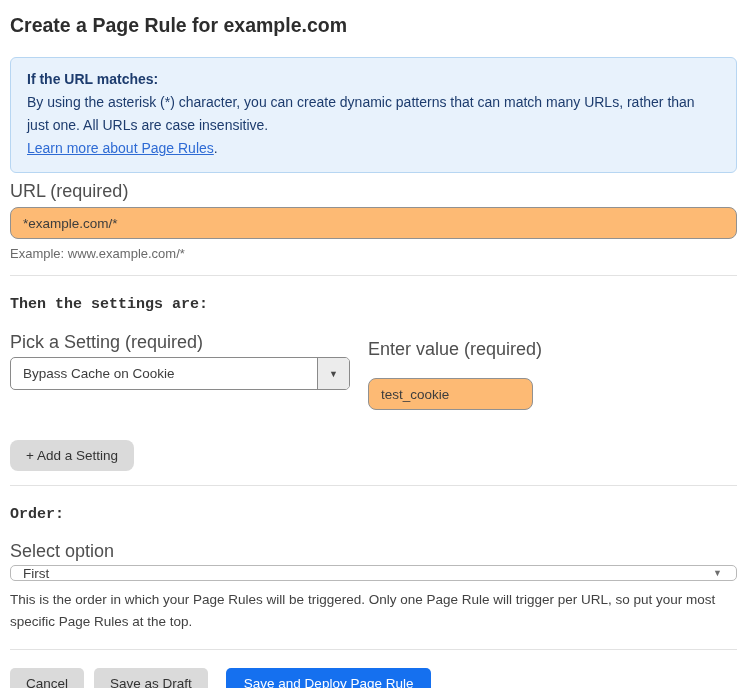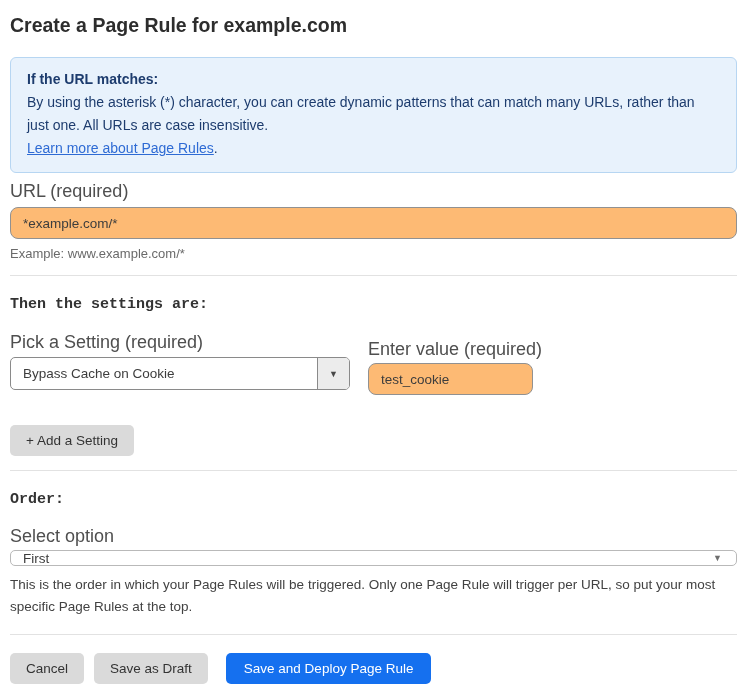--- a/index.html
+++ b/index.html
@@ -108,37 +108,37 @@
     width: 32px;
     background: #ececec;
     border-left: 1px solid #8a8a8a;
     display: flex;
     align-items: center;
     justify-content: center;
     color: #474747;
     font-size: 9px;
   }
 
-  .value-input { margin-top: 6px; width: 165px; }
+  .value-input { margin-top: 21px; width: 165px; }
 
   .btn {
     display: inline-flex;
     align-items: center;
     justify-content: center;
     border: none;
     border-radius: 5px;
     height: 31px;
     padding: 0 16px;
     font-size: 13.5px;
     font-family: "Liberation Sans", "DejaVu Sans", sans-serif;
     cursor: pointer;
     white-space: nowrap;
   }
   .btn-grey { background: #dadada; color: #333; }
-  .add-setting-btn { margin-top: 30px; }
+  .add-setting-btn { margin-top: 30px; border-radius: 8px; }
 
   .order-label { margin-top: 21px; }
   .full-select {
     margin-top: 6px;
     width: 100%;
     height: 16px;
     border: 1px solid #b9b9b9;
     border-radius: 5px;
     background: #fff;
     display: flex;

